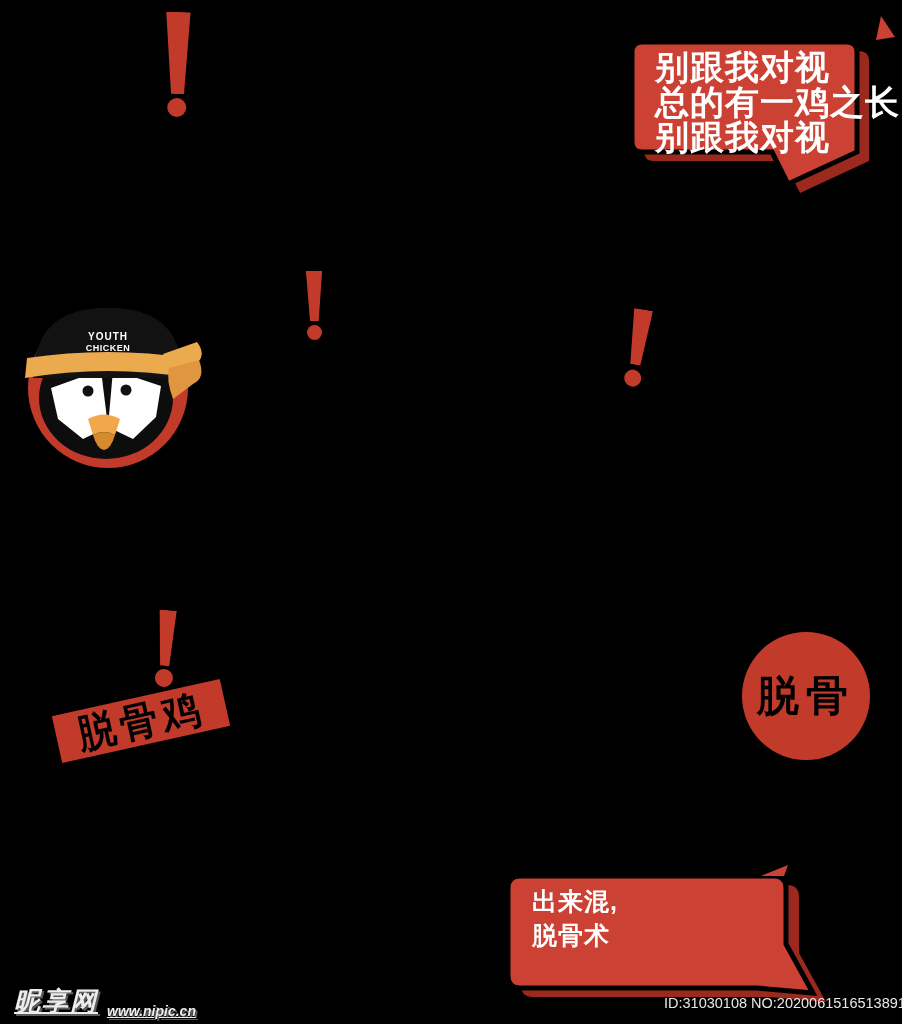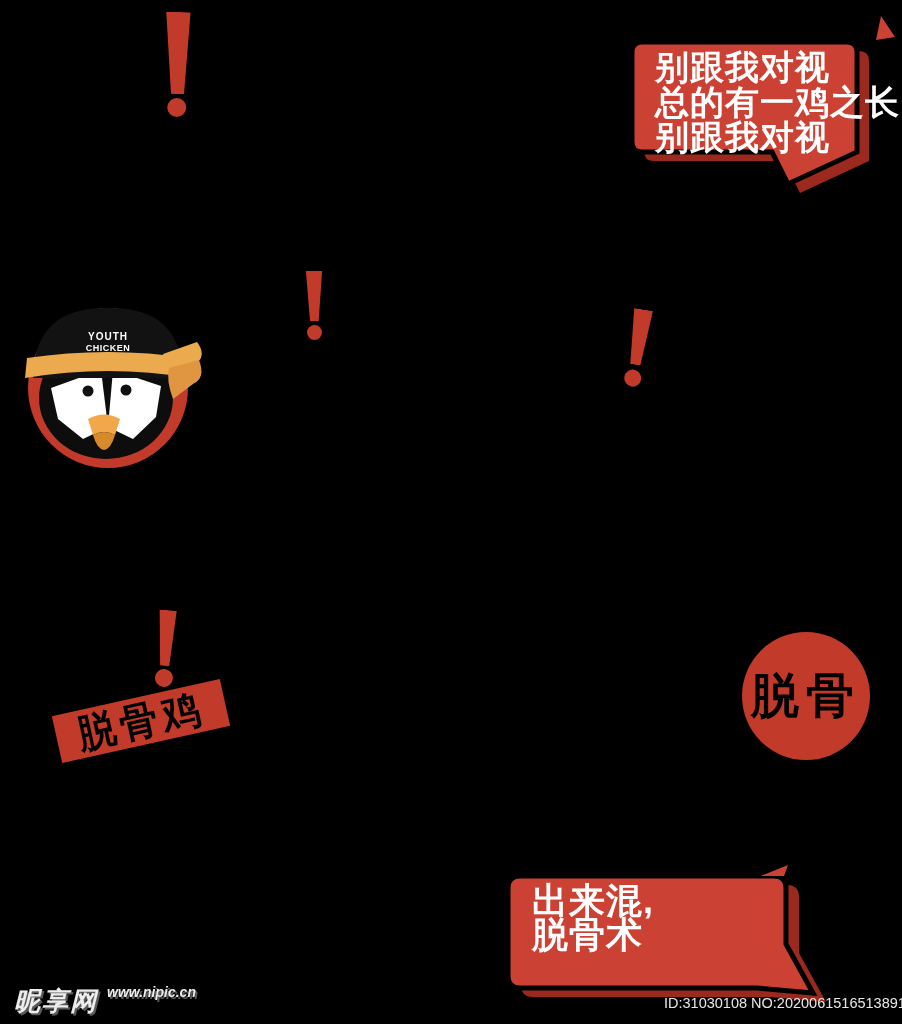--- a/index.html
+++ b/index.html
@@ -27,27 +27,28 @@
   #stamp .stamp-label{
     color:#000;font-weight:bold;font-size:38px;letter-spacing:5px;line-height:1;
     transform:scaleY(1.05);
   }
 
   
   #badge{
     position:absolute;left:742px;top:632px;width:128px;height:128px;border-radius:50%;
     background:#c23a2a;display:flex;align-items:center;justify-content:center;
   }
-  #badge .badge-label{color:#000;font-weight:bold;font-size:48px;letter-spacing:7px;line-height:1;}
+  #badge .badge-label{color:#000;font-weight:bold;font-size:42px;letter-spacing:7px;line-height:1;}
 
   
   #site-watermark{
-    position:absolute;left:14px;top:984px;display:flex;align-items:flex-start;gap:9px;
+    position:absolute;left:14px;top:984px;display:flex;align-items:flex-end;gap:9px;
     color:#ededed;font-style:italic;font-weight:bold;z-index:10;
     text-shadow:2px 2px 0 #5a5a5a;
+    text-decoration:underline;
   }
   #site-watermark .site-name{font-size:26px;letter-spacing:2px;}
   #site-watermark .site-url{font-size:14px;}
   #id-watermark{
     position:absolute;left:664px;top:995px;color:#e8e8e8;font-size:14.5px;z-index:10;
     white-space:nowrap;
   }
 </style>
 </head>
 <body>
@@ -108,21 +109,21 @@
 
   <div id="badge">
     <span class="badge-label">脱骨</span>
   </div>
 
   <svg class="abs" style="left:495px;top:858px;" width="335" height="160" viewBox="0 0 335 160">
     <path fill="#9c291d" d="M 38,27 H 292 Q 304,27 304,39 V 95 L 331,144 L 275,139 H 38 Q 26,139 26,127 V 39 Q 26,27 38,27 Z"></path>
     <path fill="#cb4133" stroke="#000" stroke-width="5" d="M 25,18 H 279 Q 291,18 291,30 V 86 L 318,135 L 262,130 H 25 Q 13,130 13,118 V 30 Q 13,18 25,18 Z"></path>
     <path fill="#cb4133" d="M 266,18 L 293,7 L 289,18 Z"></path>
   </svg>
-  <div class="bubble-text" style="left:532px;top:884px;font-size:36px;line-height:34px;">
+  <div class="bubble-text" style="left:532px;top:884px;font-size:25px;line-height:34px;">
     <div class="line">出来混,</div>
     <div class="line">脱骨术</div>
   </div>
 
   <div id="site-watermark">
     <span class="site-name">昵享网</span>
     <span class="site-url">www.nipic.cn</span>
   </div>
 
   <div id="id-watermark">ID:31030108 NO:20200615165138913000</div>

